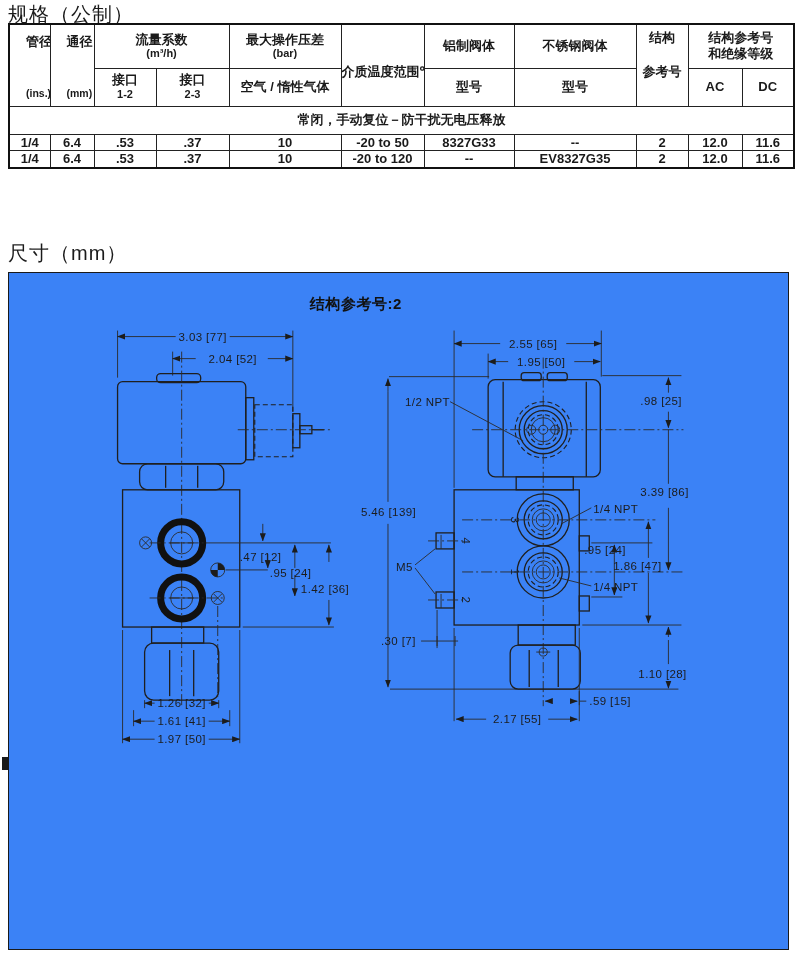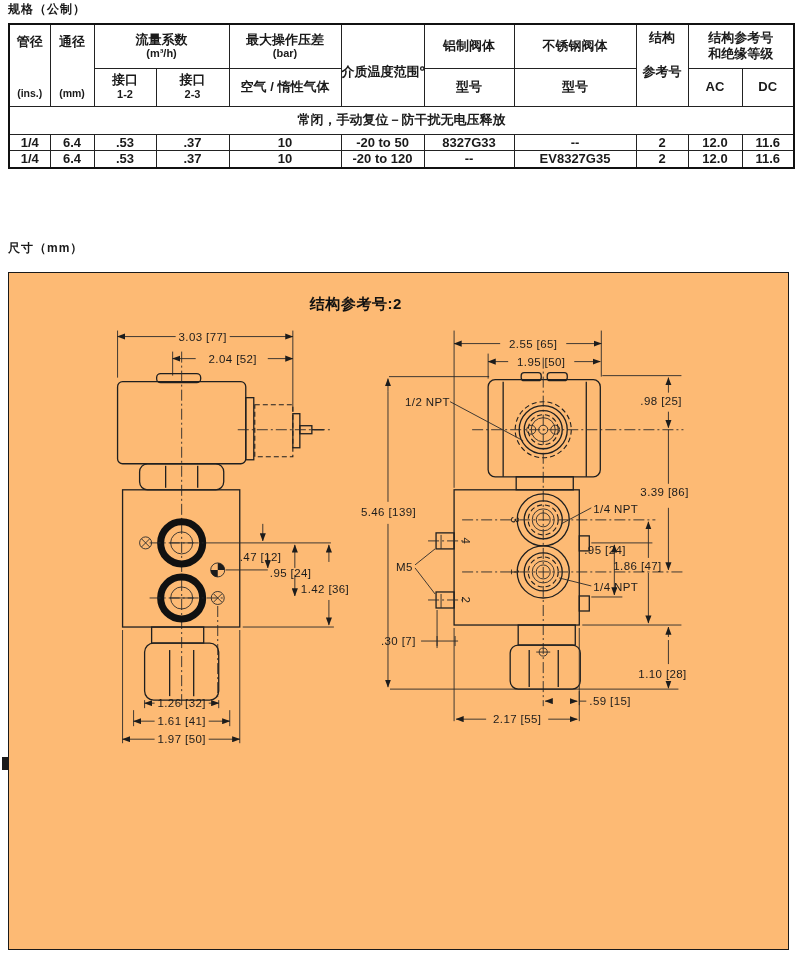--- a/index.html
+++ b/index.html
@@ -4,21 +4,21 @@
 <style>
   html,body { margin:0; padding:0; }
   body {
     width:800px; height:964px; position:relative;
     background:#ffffff; color:#1a1a1a;
     font-family:"Liberation Sans", sans-serif;
     overflow:hidden;
   }
   .heading {
     position:absolute; left:8px;
-    font-size:12px; font-weight:bold; letter-spacing:1px;
+    font-size:20px; font-weight:normal; letter-spacing:1px;
   }
   #spec-heading { top:1px; }
   #dim-heading  { top:240px; }
 
   
   #spec-table {
     position:absolute; left:8px; top:23px;
     border-collapse:collapse; table-layout:fixed; width:785px;
     border:2px solid #111;
   }
@@ -29,37 +29,37 @@
   }
   tr.row-a { height:44px; }
   tr.row-b { height:38px; }
   tr.row-note { height:28px; }
   tr.row-data { height:16px;padding-left:46px; }
   tr.row-data td { font-weight:normal; font-size:11px; }
   td .small { font-size:10.5px; }
   td .sub   { font-size:11px; }
   .stack {
     display:flex; flex-direction:column; justify-content:space-between;
-    align-items:center; height:76px; padding:7px 2px 3px; box-sizing:border-box;
+    align-items:flex-start; height:76px; padding:7px 16px 3px; box-sizing:border-box;
   }
   .stack3 {
     display:flex; flex-direction:row; justify-content:space-between;
     align-items:center; height:70px; padding:16px 0 3px; box-sizing:border-box;
   }
   .stack2c {
     display:flex; flex-direction:column; justify-content:center; gap:18px;
     align-items:center; height:72px; padding-bottom:20px; box-sizing:border-box;
   }
   td.note-cell { text-align:left; padding-left:13px; font-size:13.5px;margin-top:6px; }
   td.acdc { vertical-align:bottom; font-size:11px; padding-bottom:3px; }
 
   
   #drawing-box {
     position:absolute; left:8px; top:272px; width:781px; height:678px;
-    border:1.6px solid #1a1a1a; box-sizing:border-box; background:#fdba74;
+    border:1.6px solid #1a1a1a; box-sizing:border-box; background:#3b82f6;
   }
   #drawing-svg { display:block; width:100%; height:100%; }
   .ln   { stroke:#1f1f1f; stroke-width:1.3; fill:none; }
   .thin { stroke:#2a2a2a; stroke-width:0.9; fill:none; }
   .cdash { stroke:#2a2a2a; stroke-width:0.9; fill:none; stroke-dasharray:11 3 2 3; }
   .hdash { stroke:#1f1f1f; stroke-width:1.1; fill:none; stroke-dasharray:5 3; }
   .ring  { stroke:#111; stroke-width:7; fill:none; }
   .txt  { fill:#1c1c1c; stroke:none; font-size:11.5px; letter-spacing:0.4px;
           font-family:"Liberation Sans", sans-serif; }
   .txtb { fill:#111; stroke:none; font-size:15px; font-weight:bold;

